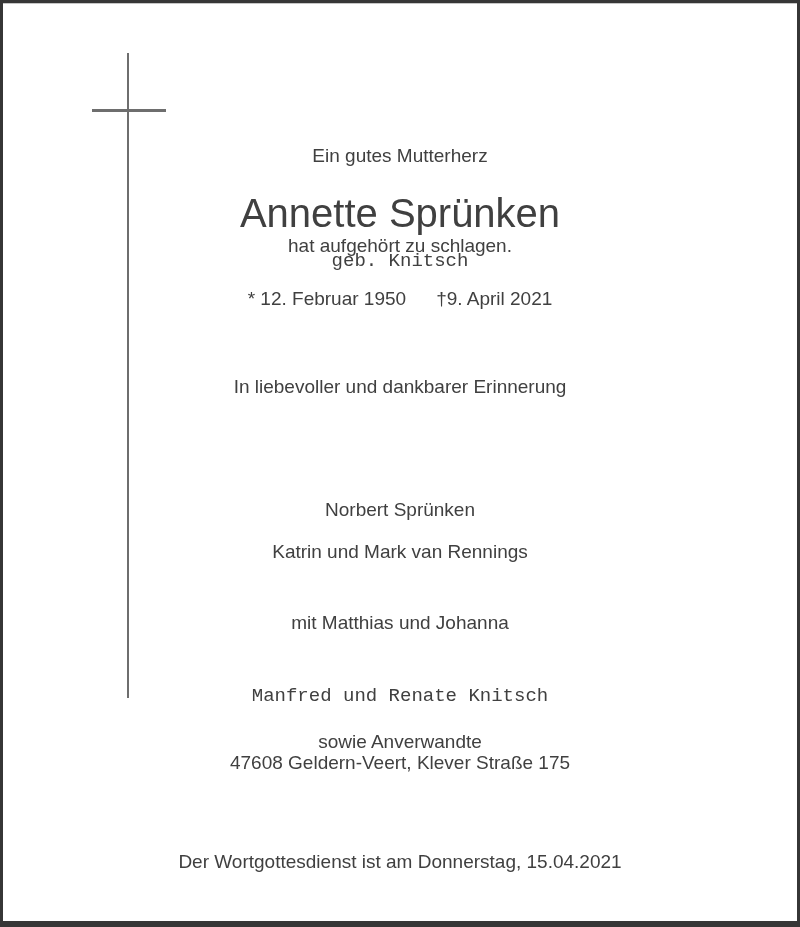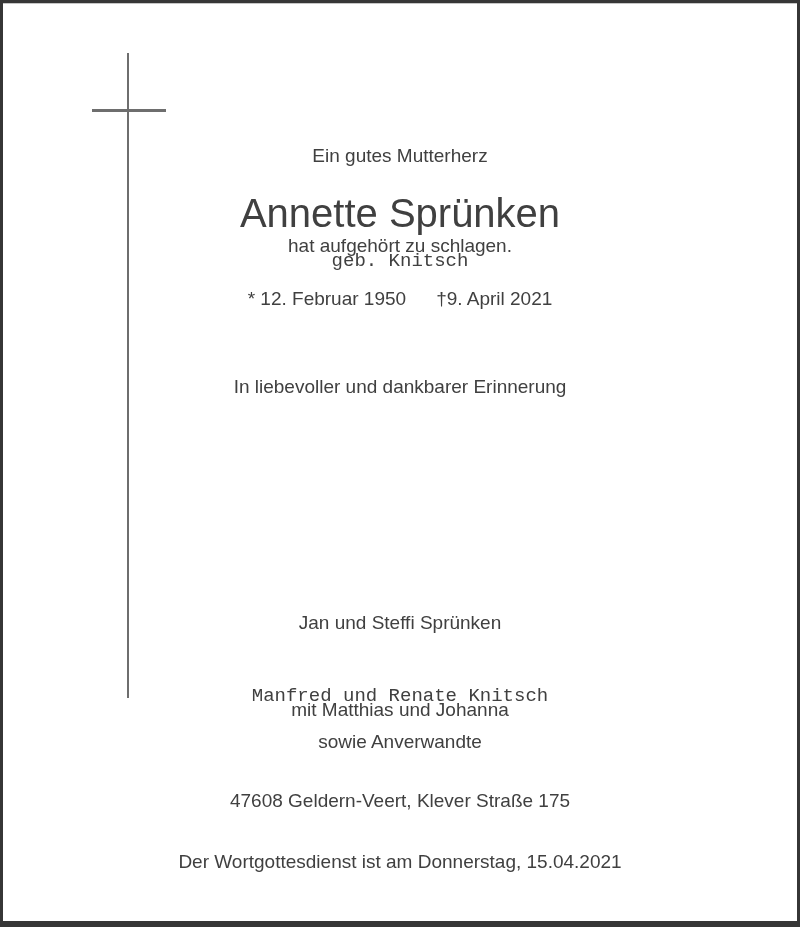--- a/index.html
+++ b/index.html
@@ -33,21 +33,21 @@
   .epigraph      { top: 78px;  line-height: 30px; }
   .deceased-name { top: 181px; font-size: 40px; line-height: 58px; }
   .maiden-name   { top: 244px; font-family: Liberation Mono, monospace; }
   .dates-row     { top: 281px; display: flex; justify-content: center; column-gap: 30px; }
   .remembrance   { top: 369px; }
   .m-0 { top: 434px; }
   .m-1 { top: 479px; line-height: 28px; }
   .m-2 { top: 547px; line-height: 29px; }
   .m-3 { top: 621px; font-family: Liberation Mono, monospace; }
   .m-4 { top: 666px; }
-  .address       { top: 783px; }
+  .address       { top: 745px; }
   .service       { top: 796px; line-height: 25px; }
   .cross-line {
     position: absolute;
     background: #6e6e6e;
   }
   .cross-vertical {
     left: 124px;
     top: 50px;
     width: 2px;
     height: 645px;
@@ -78,26 +78,29 @@
 
   <div class="txt maiden-name">geb. Knitsch</div>
 
   <div class="txt dates-row">
     <span>* 12. Februar 1950</span>
     <span>†9. April 2021</span>
   </div>
 
   <div class="txt remembrance">In liebevoller und dankbarer Erinnerung</div>
 
+  <div class="txt m-0">
+    <div>Norbert Sprünken</div>
+  </div>
 
   <div class="txt m-1">
+    <div>Katrin und Mark van Rennings</div>
   </div>
 
   <div class="txt m-2">
-    <div>Jan und Steffi Sprünken</div>
     <div>mit Matthias und Johanna</div>
   </div>
 
   <div class="txt m-3">
     <div>Manfred und Renate Knitsch</div>
   </div>
 
   <div class="txt m-4">
     <div>sowie Anverwandte</div>
   </div>

